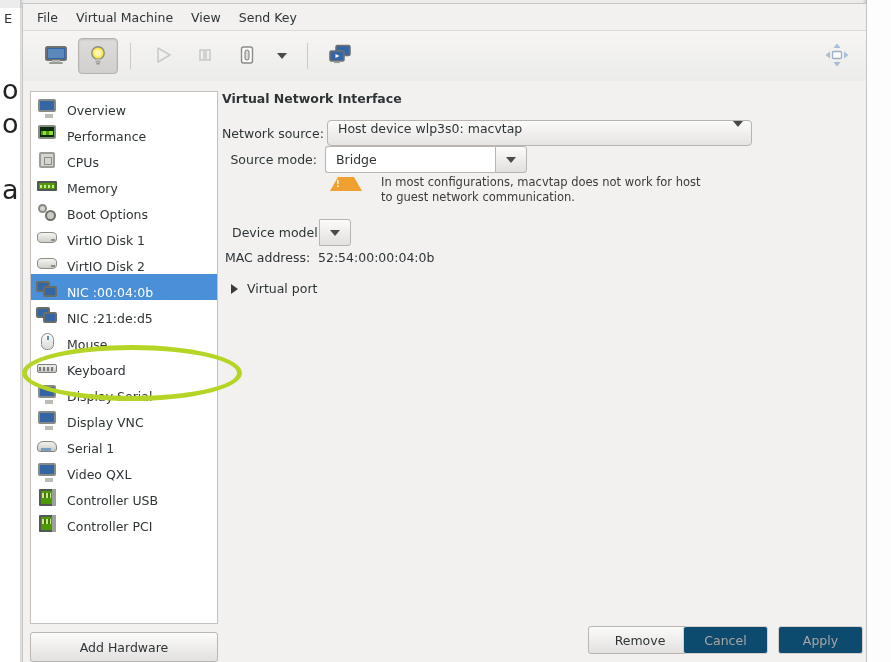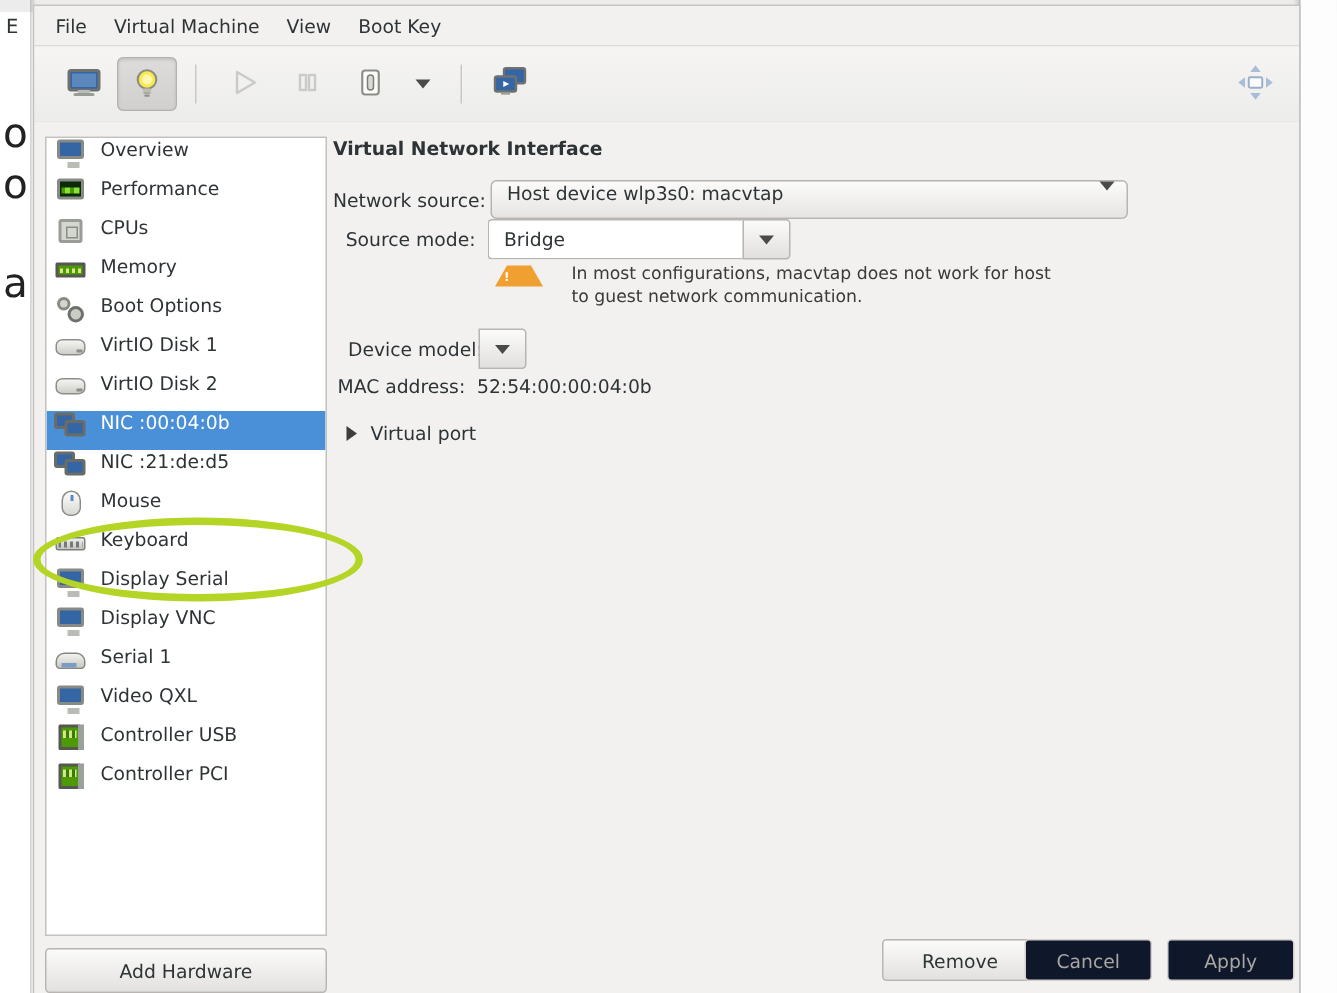--- a/index.html
+++ b/index.html
@@ -81,21 +81,21 @@
     position:absolute;left:0;top:77px;width:843px;height:581px;background:#f2f1f0;
   }
 
   
   #hw-list{
     position:absolute;left:7px;top:10px;width:186px;height:531px;
     background:#ffffff;border:1px solid #c3c0bd;
     overflow:hidden;
   }
   .hw-row{
-    display:flex;align-items:flex-start;height:26px;padding-left:5px;cursor:default;
+    display:flex;align-items:flex-end;height:26px;padding-left:5px;cursor:default;
   }
   .hw-row.selected{background:#4a90d9;}
   .hw-row.selected .hw-label{color:#ffffff;}
   .hw-label{
     margin-left:9px;color:#2e3436;font-size:12.5px;white-space:nowrap;
   }
   .hw-ic{width:22px;height:20px;flex:0 0 22px;position:relative;}
 
   
   .ic-monitor{position:absolute;left:2px;top:1px;width:18px;height:13px;
@@ -206,21 +206,21 @@
 
   
   #btnbar{position:absolute;left:0;top:545px;width:843px;height:38px;}
   .btn{
     position:absolute;height:28px;border-radius:3px;
     display:flex;align-items:center;justify-content:center;
     font-size:12.5px;color:#2e3436;cursor:default;box-sizing:border-box;
     background:linear-gradient(180deg,#fbfbfa,#e3e1df);
     border:1px solid #b8b5b2;
   }
-  .btn.disabled{color:#a9a6a3;background:#0f172a;border:1px solid #d3d0cd;}
+  .btn.disabled{color:#a9a6a3;background:#0c4a6e;border:1px solid #d3d0cd;}
 
   
   #annot-ellipse{
     position:absolute;left:-1px;top:264px;width:220px;height:56px;
     border:5px solid #b4d525;border-radius:50%;
     box-sizing:border-box;pointer-events:none;z-index:50;
   }
 </style>
 </head>
 <body>
@@ -243,21 +243,21 @@
   <div class="bg-shadow-l"></div>
   <div class="bg-shadow-r"></div>
 </div>
 
 <div id="vmwin">
 
   <div id="menubar">
     <div class="menu-item">File</div>
     <div class="menu-item">Virtual Machine</div>
     <div class="menu-item">View</div>
-    <div class="menu-item">Boot Key</div>
+    <div class="menu-item">Send Key</div>
   </div>
 
   <div id="toolbar">
 
     <div class="tb-btn">
       <span>
         <svg width="24" height="20" viewBox="0 0 24 20">
           <rect x="2" y="2" width="20" height="13" rx="1.5" fill="#3465a4" stroke="#6f7170" stroke-width="2"></rect>
           <rect x="4" y="4" width="16" height="9" fill="#5b87bd"></rect>
           <rect x="8" y="15" width="8" height="2" fill="#babdb6"></rect>

